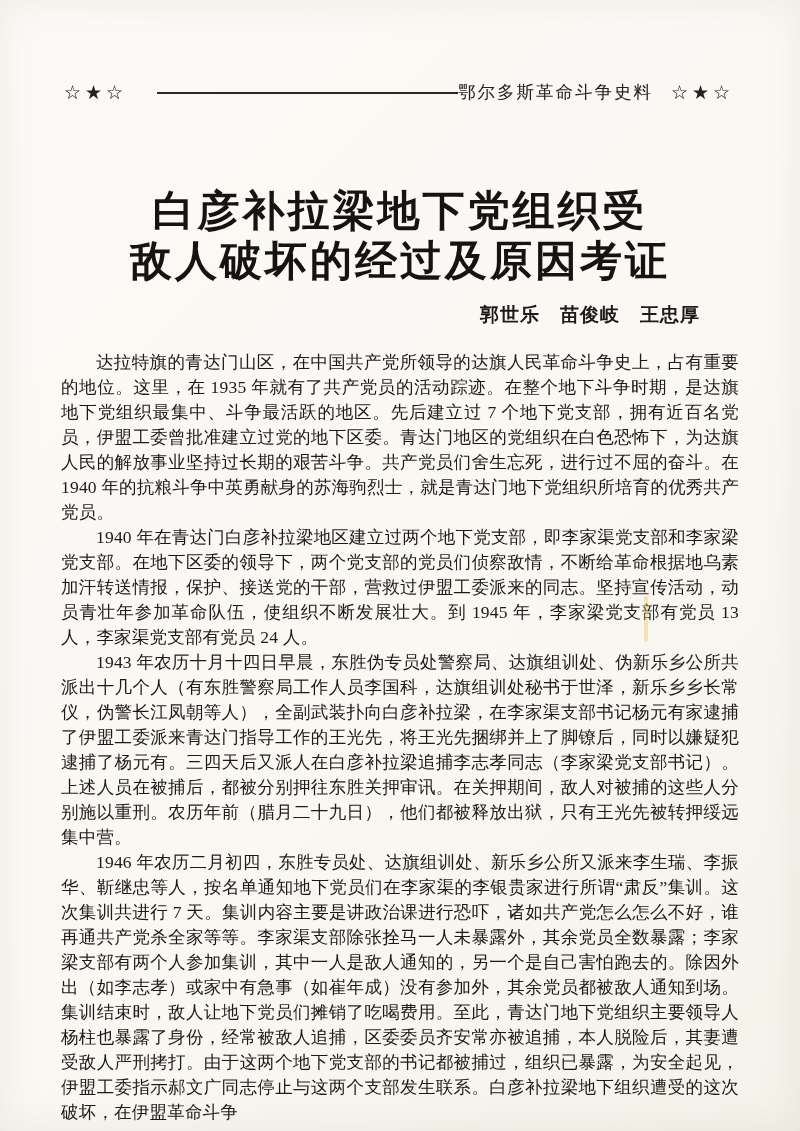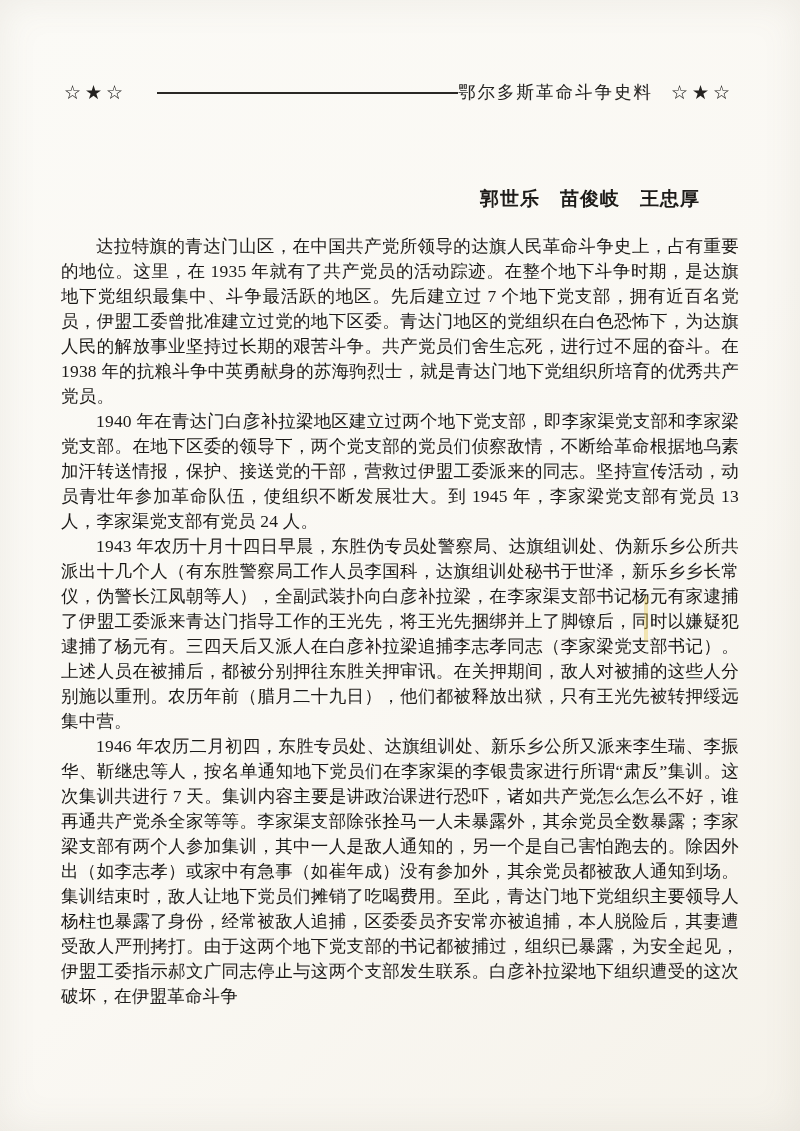--- a/index.html
+++ b/index.html
@@ -114,26 +114,28 @@
 <div class="page">
 
   <div class="header">
     <span class="stars">☆★☆</span>
     <span class="header-rule"></span>
     <span class="series-title">鄂尔多斯革命斗争史料</span>
     <span class="stars">☆★☆</span>
   </div>
 
   <div class="title">
+    <div>白彦补拉梁地下党组织受</div>
+    <div>敌人破坏的经过及原因考证</div>
   </div>
 
   <div class="authors">郭世乐　苗俊岐　王忠厚</div>
 
   <div class="body-text">
-    <p>达拉特旗的青达门山区，在中国共产党所领导的达旗人民革命斗争史上，占有重要的地位。这里，在 1935 年就有了共产党员的活动踪迹。在整个地下斗争时期，是达旗地下党组织最集中、斗争最活跃的地区。先后建立过 7 个地下党支部，拥有近百名党员，伊盟工委曾批准建立过党的地下区委。青达门地区的党组织在白色恐怖下，为达旗人民的解放事业坚持过长期的艰苦斗争。共产党员们舍生忘死，进行过不屈的奋斗。在 1938 年的抗粮斗争中英勇献身的苏海驹烈士，就是青达门地下党组织所培育的优秀共产党员。</p>
+    <p>达拉特旗的青达门山区，在中国共产党所领导的达旗人民革命斗争史上，占有重要的地位。这里，在 1935 年就有了共产党员的活动踪迹。在整个地下斗争时期，是达旗地下党组织最集中、斗争最活跃的地区。先后建立过 7 个地下党支部，拥有近百名党员，伊盟工委曾批准建立过党的地下区委。青达门地区的党组织在白色恐怖下，为达旗人民的解放事业坚持过长期的艰苦斗争。共产党员们舍生忘死，进行过不屈的奋斗。在 1940 年的抗粮斗争中英勇献身的苏海驹烈士，就是青达门地下党组织所培育的优秀共产党员。</p>
     <p>1940 年在青达门白彦补拉梁地区建立过两个地下党支部，即李家渠党支部和李家梁党支部。在地下区委的领导下，两个党支部的党员们侦察敌情，不断给革命根据地乌素加汗转送情报，保护、接送党的干部，营救过伊盟工委派来的同志。坚持宣传活动，动员青壮年参加革命队伍，使组织不断发展壮大。到 1945 年，李家梁党支部有党员 13 人，李家渠党支部有党员 24 人。</p>
     <p>1943 年农历十月十四日早晨，东胜伪专员处警察局、达旗组训处、伪新乐乡公所共派出十几个人（有东胜警察局工作人员李国科，达旗组训处秘书于世泽，新乐乡乡长常仪，伪警长江凤朝等人），全副武装扑向白彦补拉梁，在李家渠支部书记杨元有家逮捕了伊盟工委派来青达门指导工作的王光先，将王光先捆绑并上了脚镣后，同时以嫌疑犯逮捕了杨元有。三四天后又派人在白彦补拉梁追捕李志孝同志（李家梁党支部书记）。上述人员在被捕后，都被分别押往东胜关押审讯。在关押期间，敌人对被捕的这些人分别施以重刑。农历年前（腊月二十九日），他们都被释放出狱，只有王光先被转押绥远集中营。</p>
     <p>1946 年农历二月初四，东胜专员处、达旗组训处、新乐乡公所又派来李生瑞、李振华、靳继忠等人，按名单通知地下党员们在李家渠的李银贵家进行所谓“肃反”集训。这次集训共进行 7 天。集训内容主要是讲政治课进行恐吓，诸如共产党怎么怎么不好，谁再通共产党杀全家等等。李家渠支部除张拴马一人未暴露外，其余党员全数暴露；李家梁支部有两个人参加集训，其中一人是敌人通知的，另一个是自己害怕跑去的。除因外出（如李志孝）或家中有急事（如崔年成）没有参加外，其余党员都被敌人通知到场。集训结束时，敌人让地下党员们摊销了吃喝费用。至此，青达门地下党组织主要领导人杨柱也暴露了身份，经常被敌人追捕，区委委员齐安常亦被追捕，本人脱险后，其妻遭受敌人严刑拷打。由于这两个地下党支部的书记都被捕过，组织已暴露，为安全起见，伊盟工委指示郝文广同志停止与这两个支部发生联系。白彦补拉梁地下组织遭受的这次破坏，在伊盟革命斗争</p>
   </div>
 
   <div class="scan-artifact"></div>
   <div class="scan-edge"></div>
 
 </div>
 

